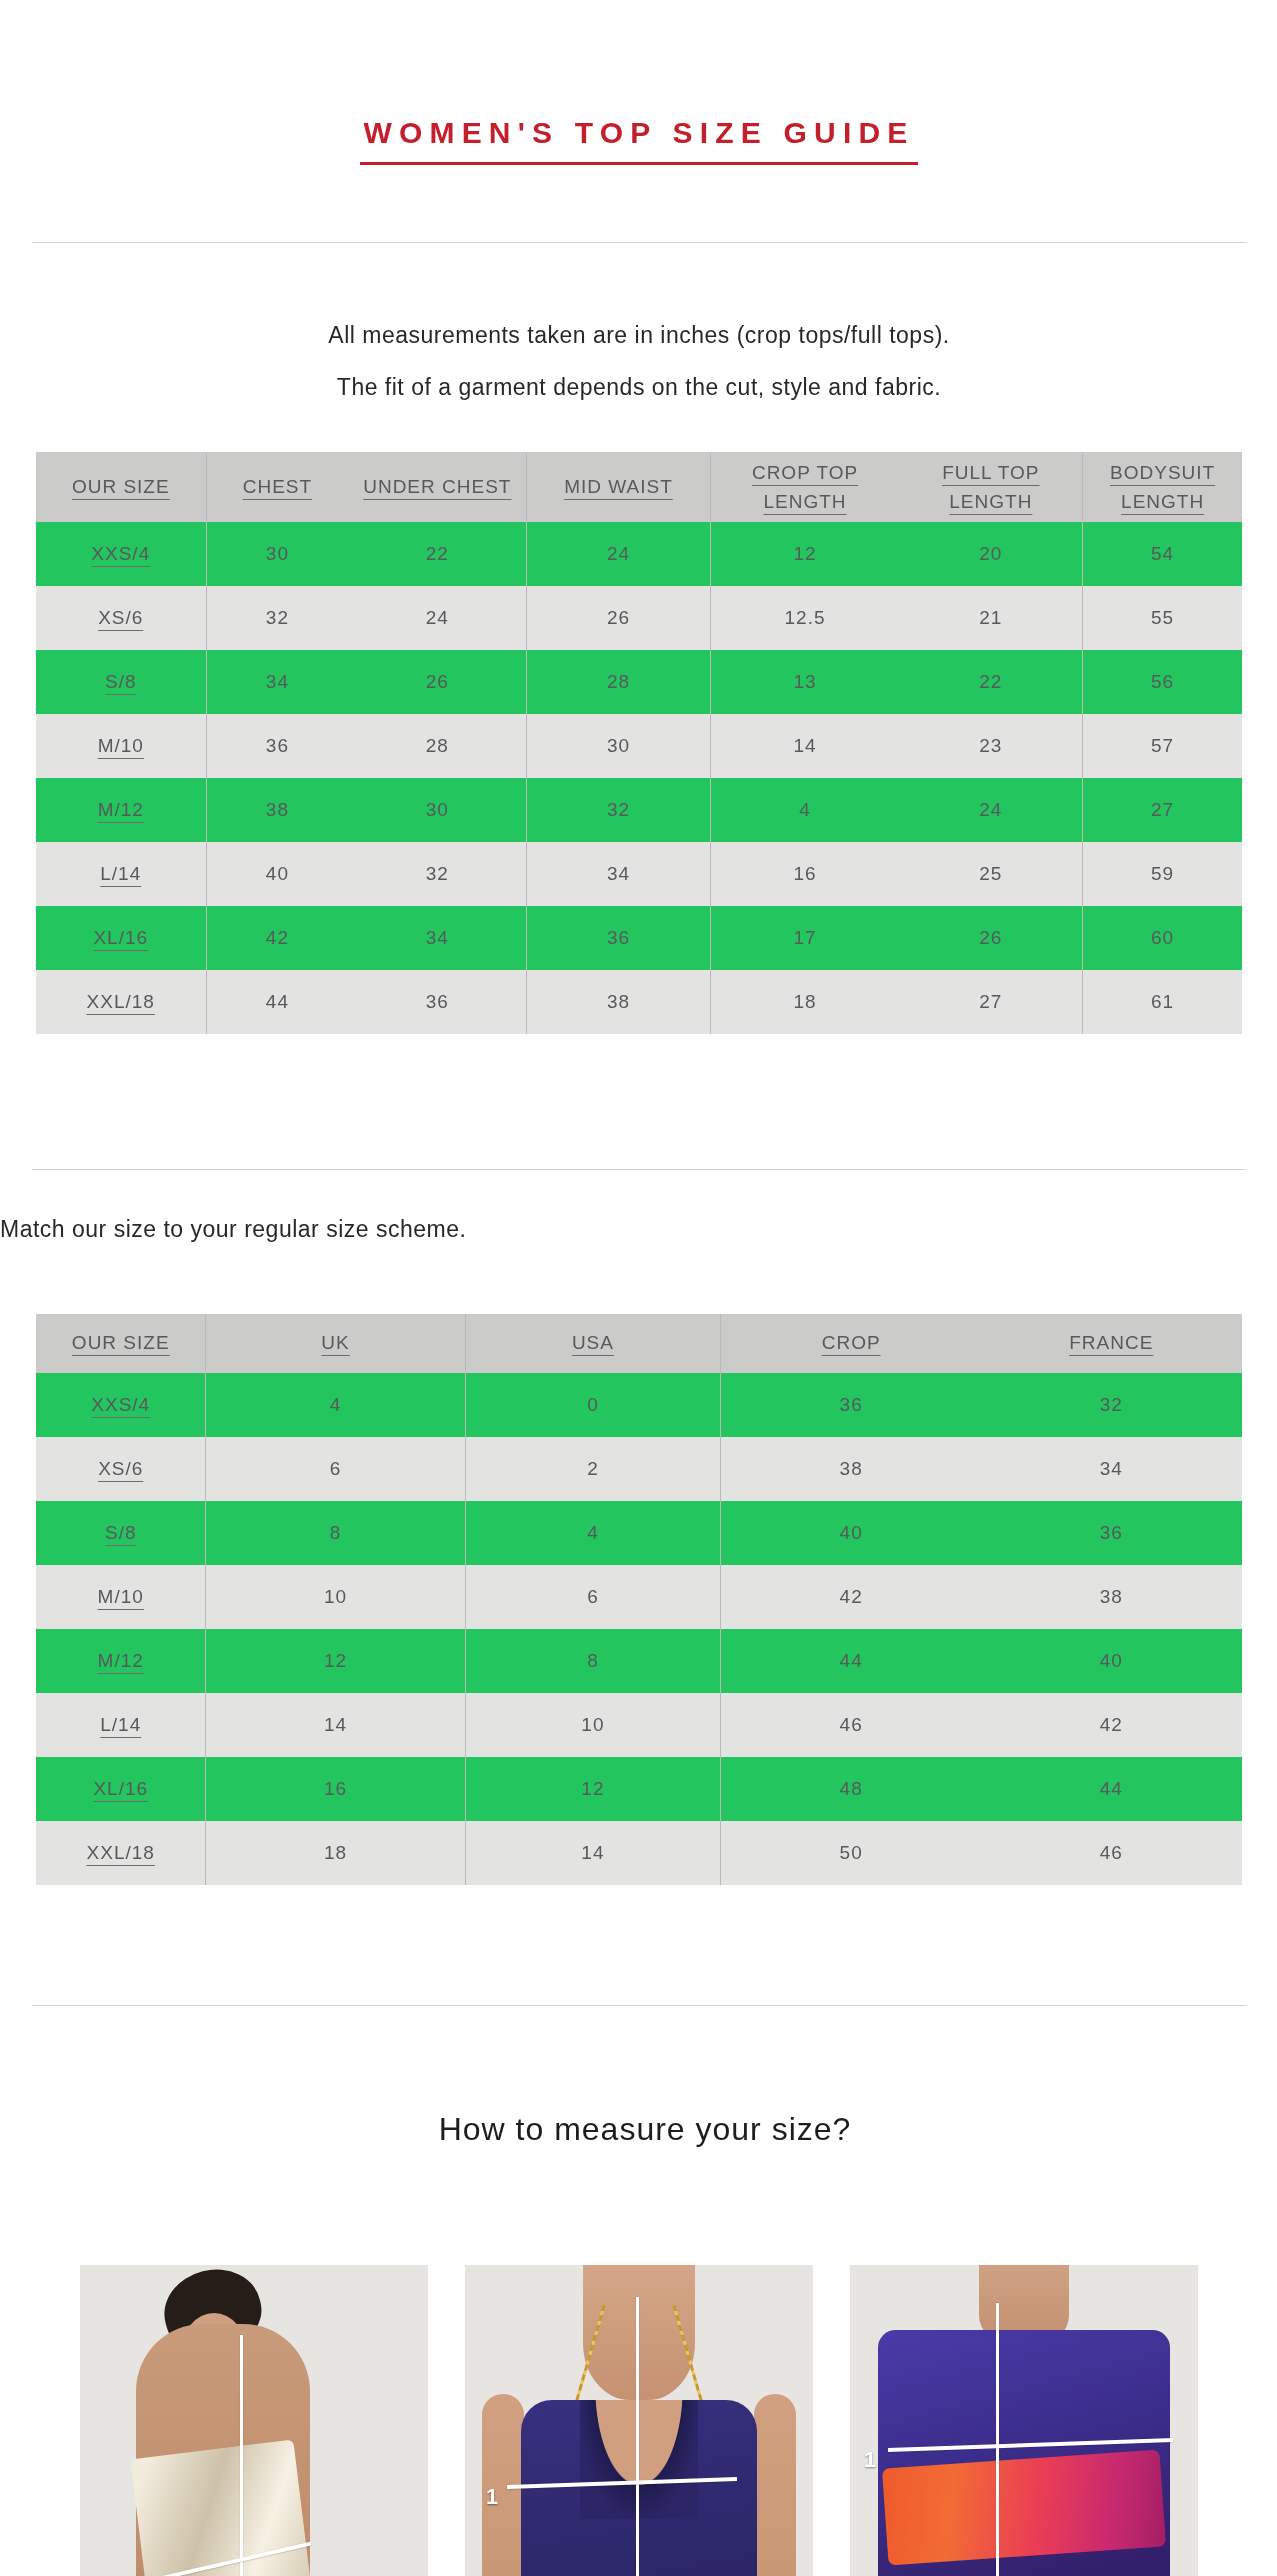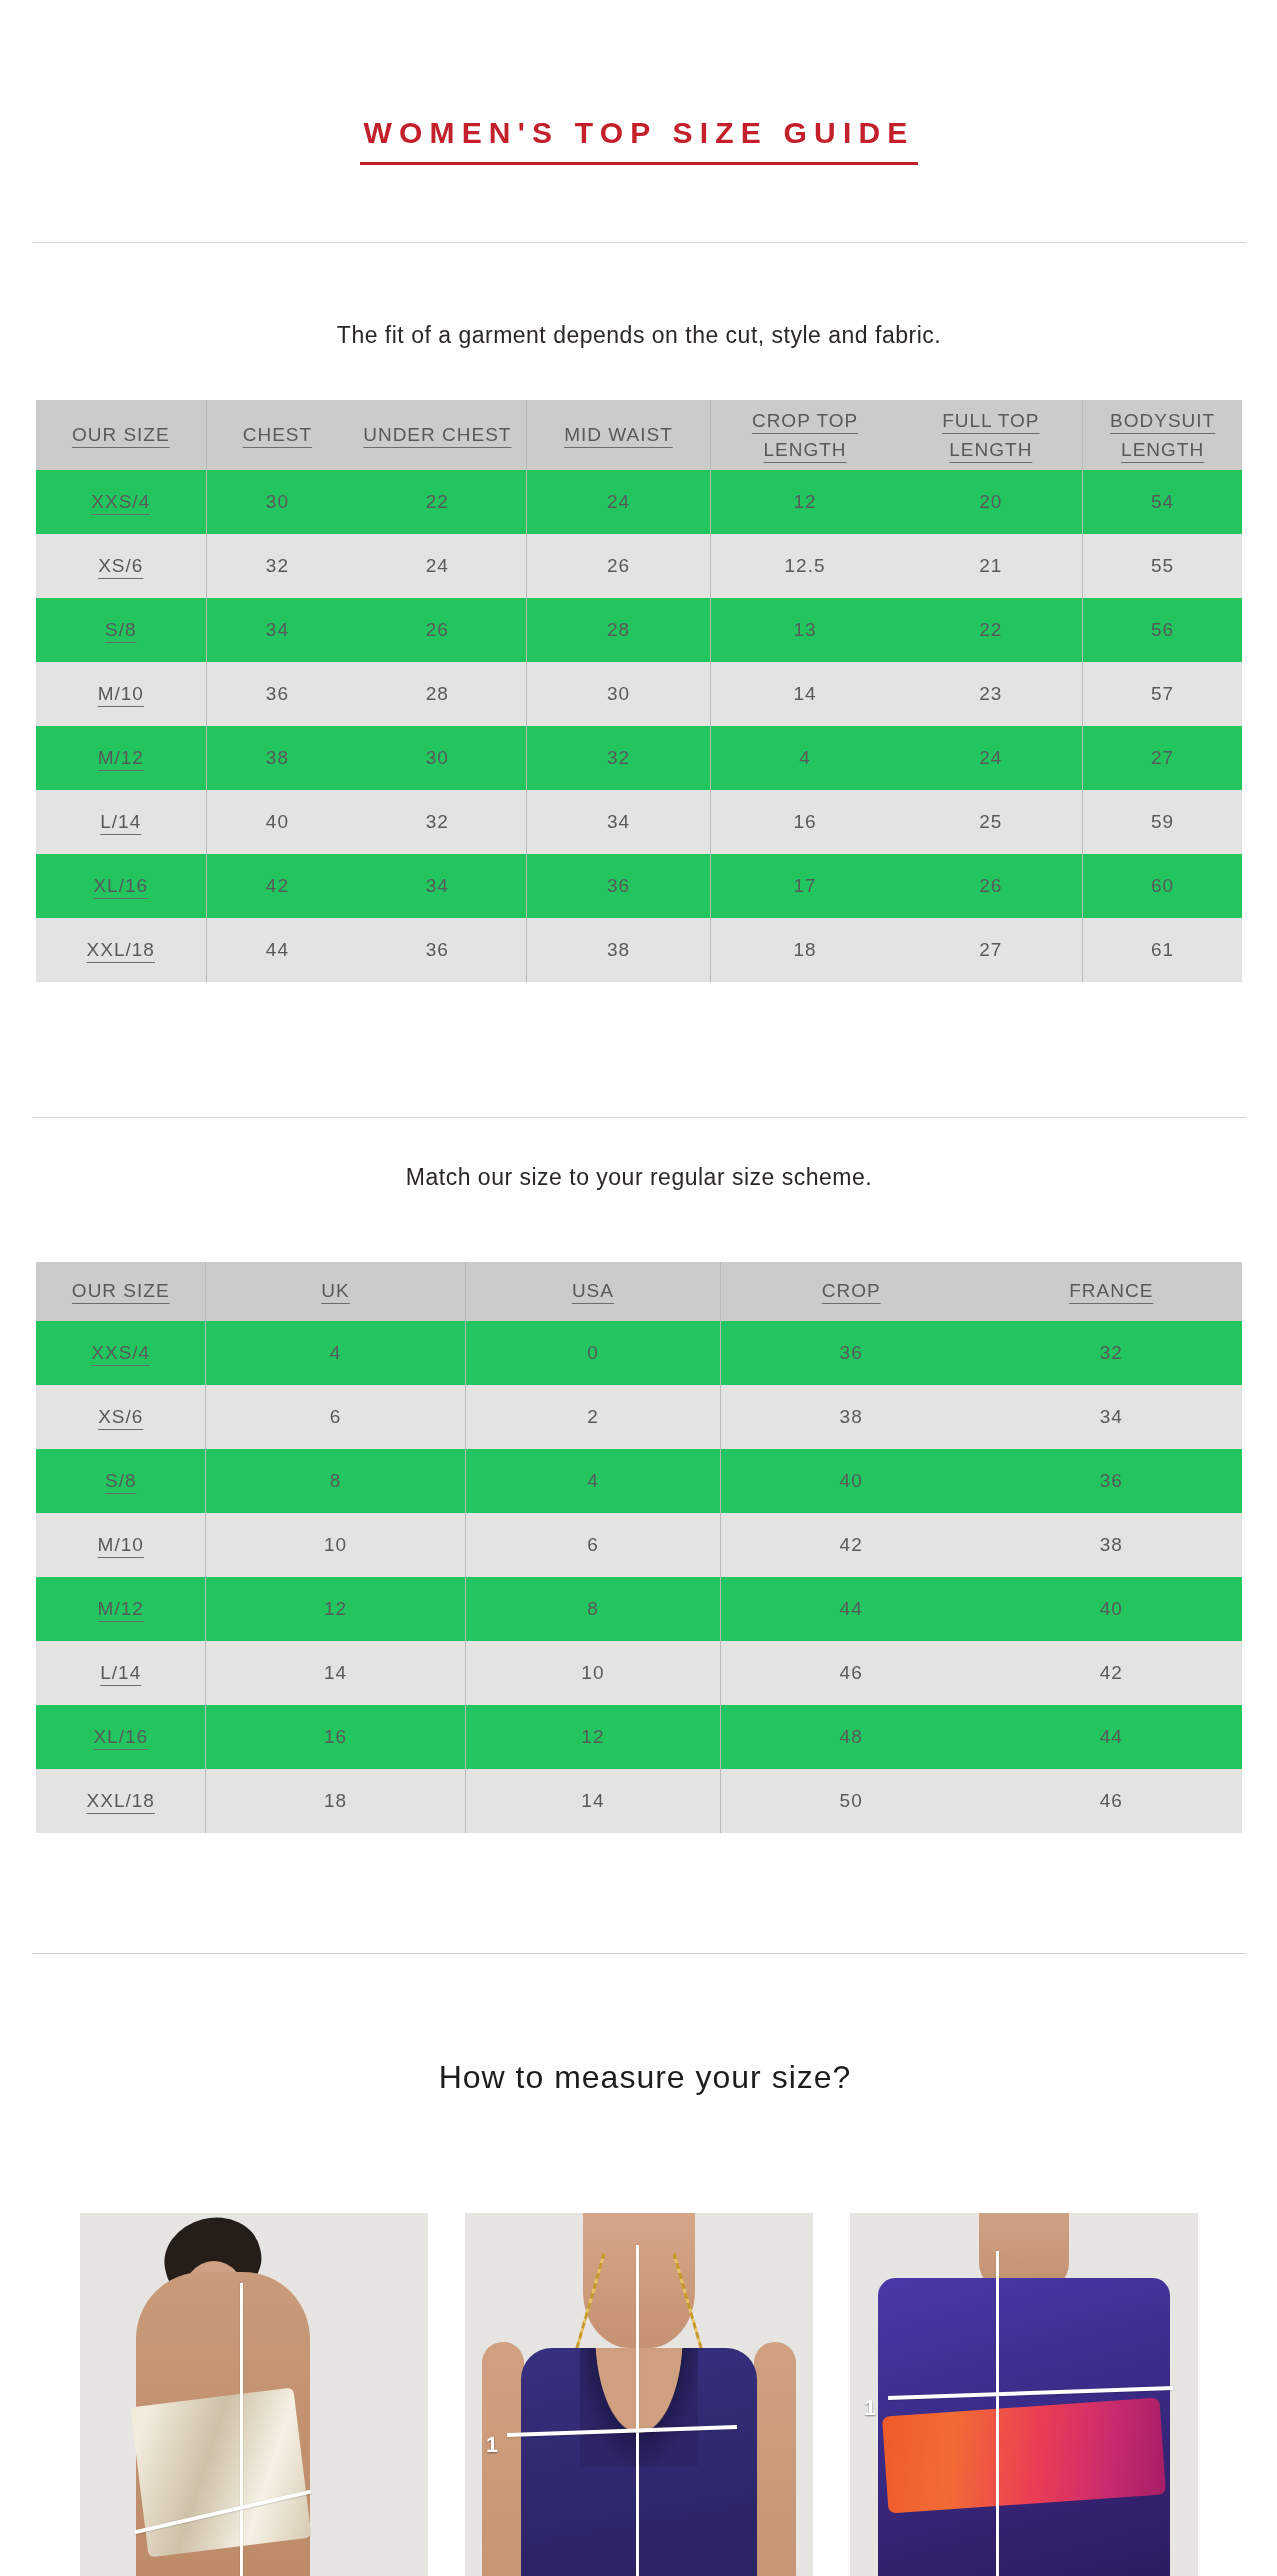--- a/index.html
+++ b/index.html
@@ -13,21 +13,21 @@
     display:inline-block;margin:0;font-size:30px;font-weight:700;line-height:1.1;
     letter-spacing:7.2px;color:#c3202b;border-bottom:3.6px solid #c3202b;padding:0 3.1px 13.4px 3.1px;
   }
   
   .divider{border:none;border-top:1px solid #d2d2d2;margin:0 32px;height:0;}
   .d1{margin-top:77px;}
   .d2{margin-top:135px;}
   .d3{margin-top:120px;}
   
   .intro{margin-top:66px;text-align:center;font-size:23px;line-height:52px;color:#2b2627;letter-spacing:0.5px;}
-  .match{margin-top:43px;text-align:center;font-size:23px;line-height:32px;color:#2b2627;letter-spacing:0.5px;}
+  .match{margin-top:43px;text-align:left;font-size:23px;line-height:32px;color:#2b2627;letter-spacing:0.5px;}
   .measure-heading{margin:102px 0 0 12px;text-align:center;font-size:32px;font-weight:400;line-height:43px;color:#1d1d1b;letter-spacing:1px;}
   
   table.sizes{
     width:1206px;margin:0 auto;border-collapse:collapse;table-layout:fixed;
     font-size:19px;color:#58595b;
   }
   table.sizes.t1{margin-top:39px;}
   table.sizes.t2{margin-top:69px;}
   table.sizes thead tr{background:#cbcbca;height:59px;}
   table.sizes tbody tr{height:64px;background:#22c55e;}
@@ -80,20 +80,21 @@
 
 <div class="page">
 
   <div class="title-wrap">
     <h1 class="title">WOMEN'S TOP SIZE GUIDE</h1>
   </div>
 
   <hr class="divider d1">
 
   <div class="intro">
+    <div>All measurements taken are in inches (crop tops/full tops).</div>
     <div>The fit of a garment depends on the cut, style and fabric.</div>
   </div>
 
   <table class="sizes t1" id="size-table">
       <colgroup>
         <col style="width: 14.1%;">
         <col style="width: 11.8%;">
         <col style="width: 14.8%;">
         <col style="width: 15.2%;">
         <col style="width: 15.7%;">

